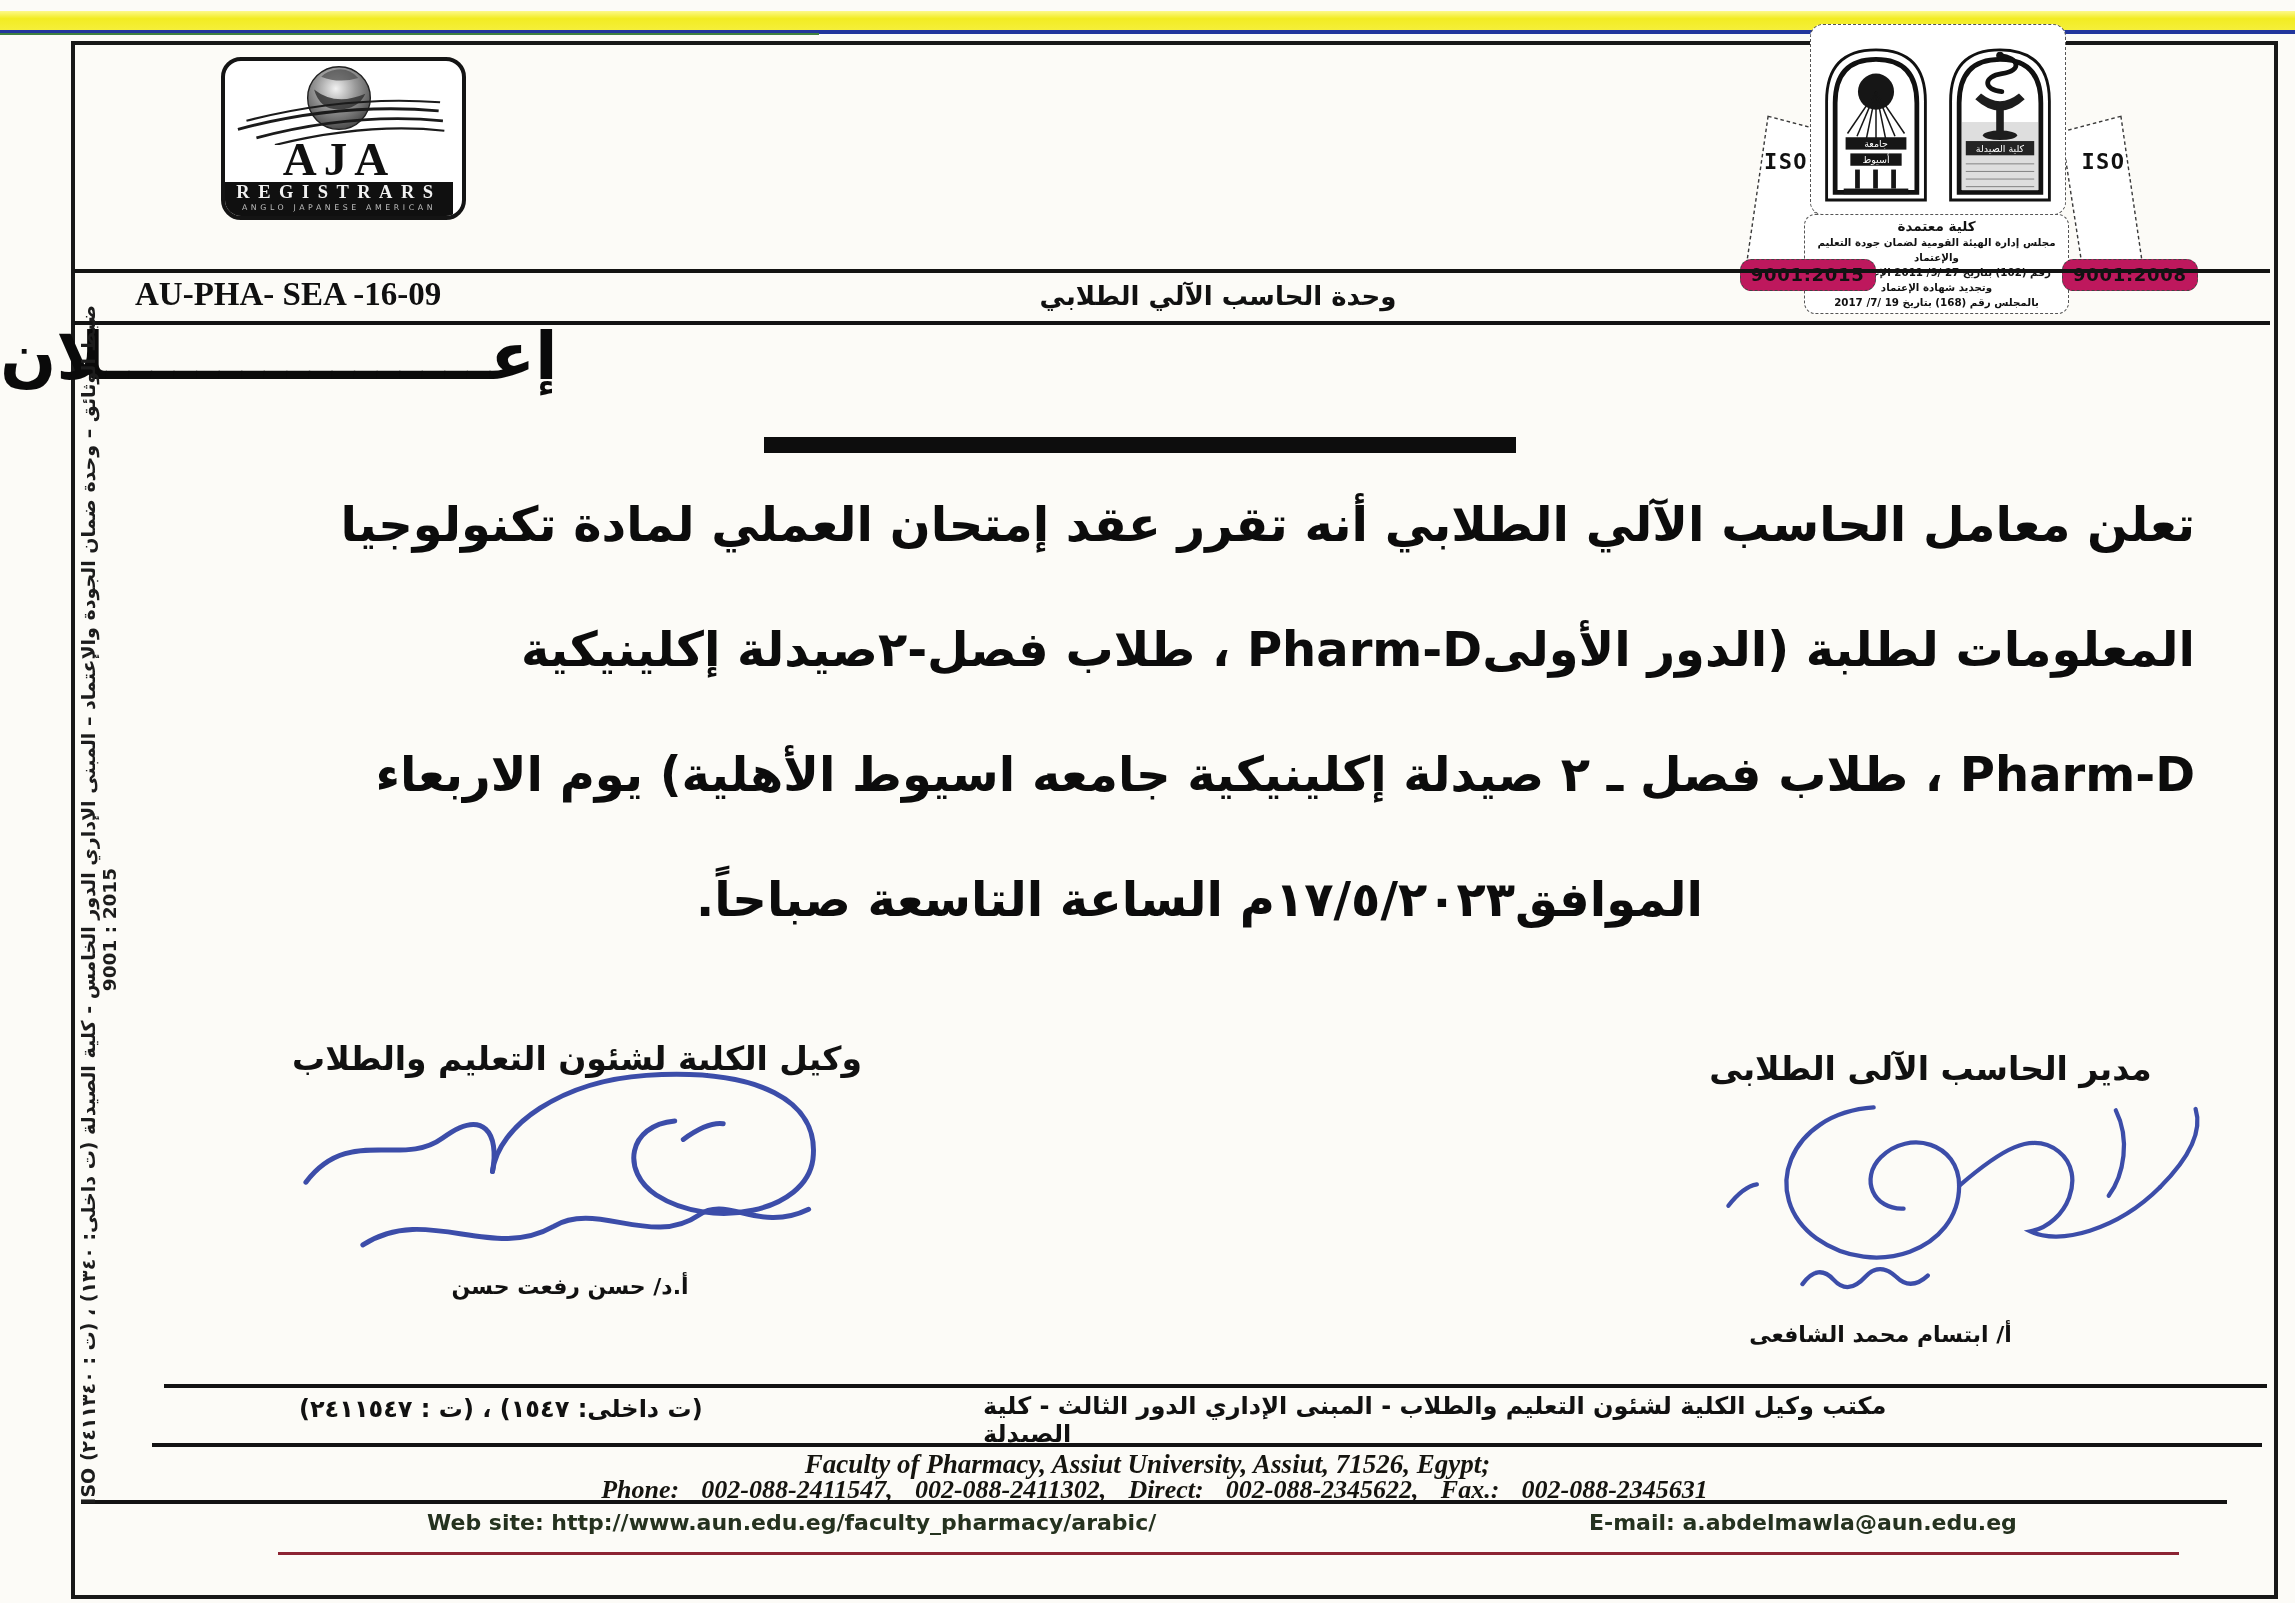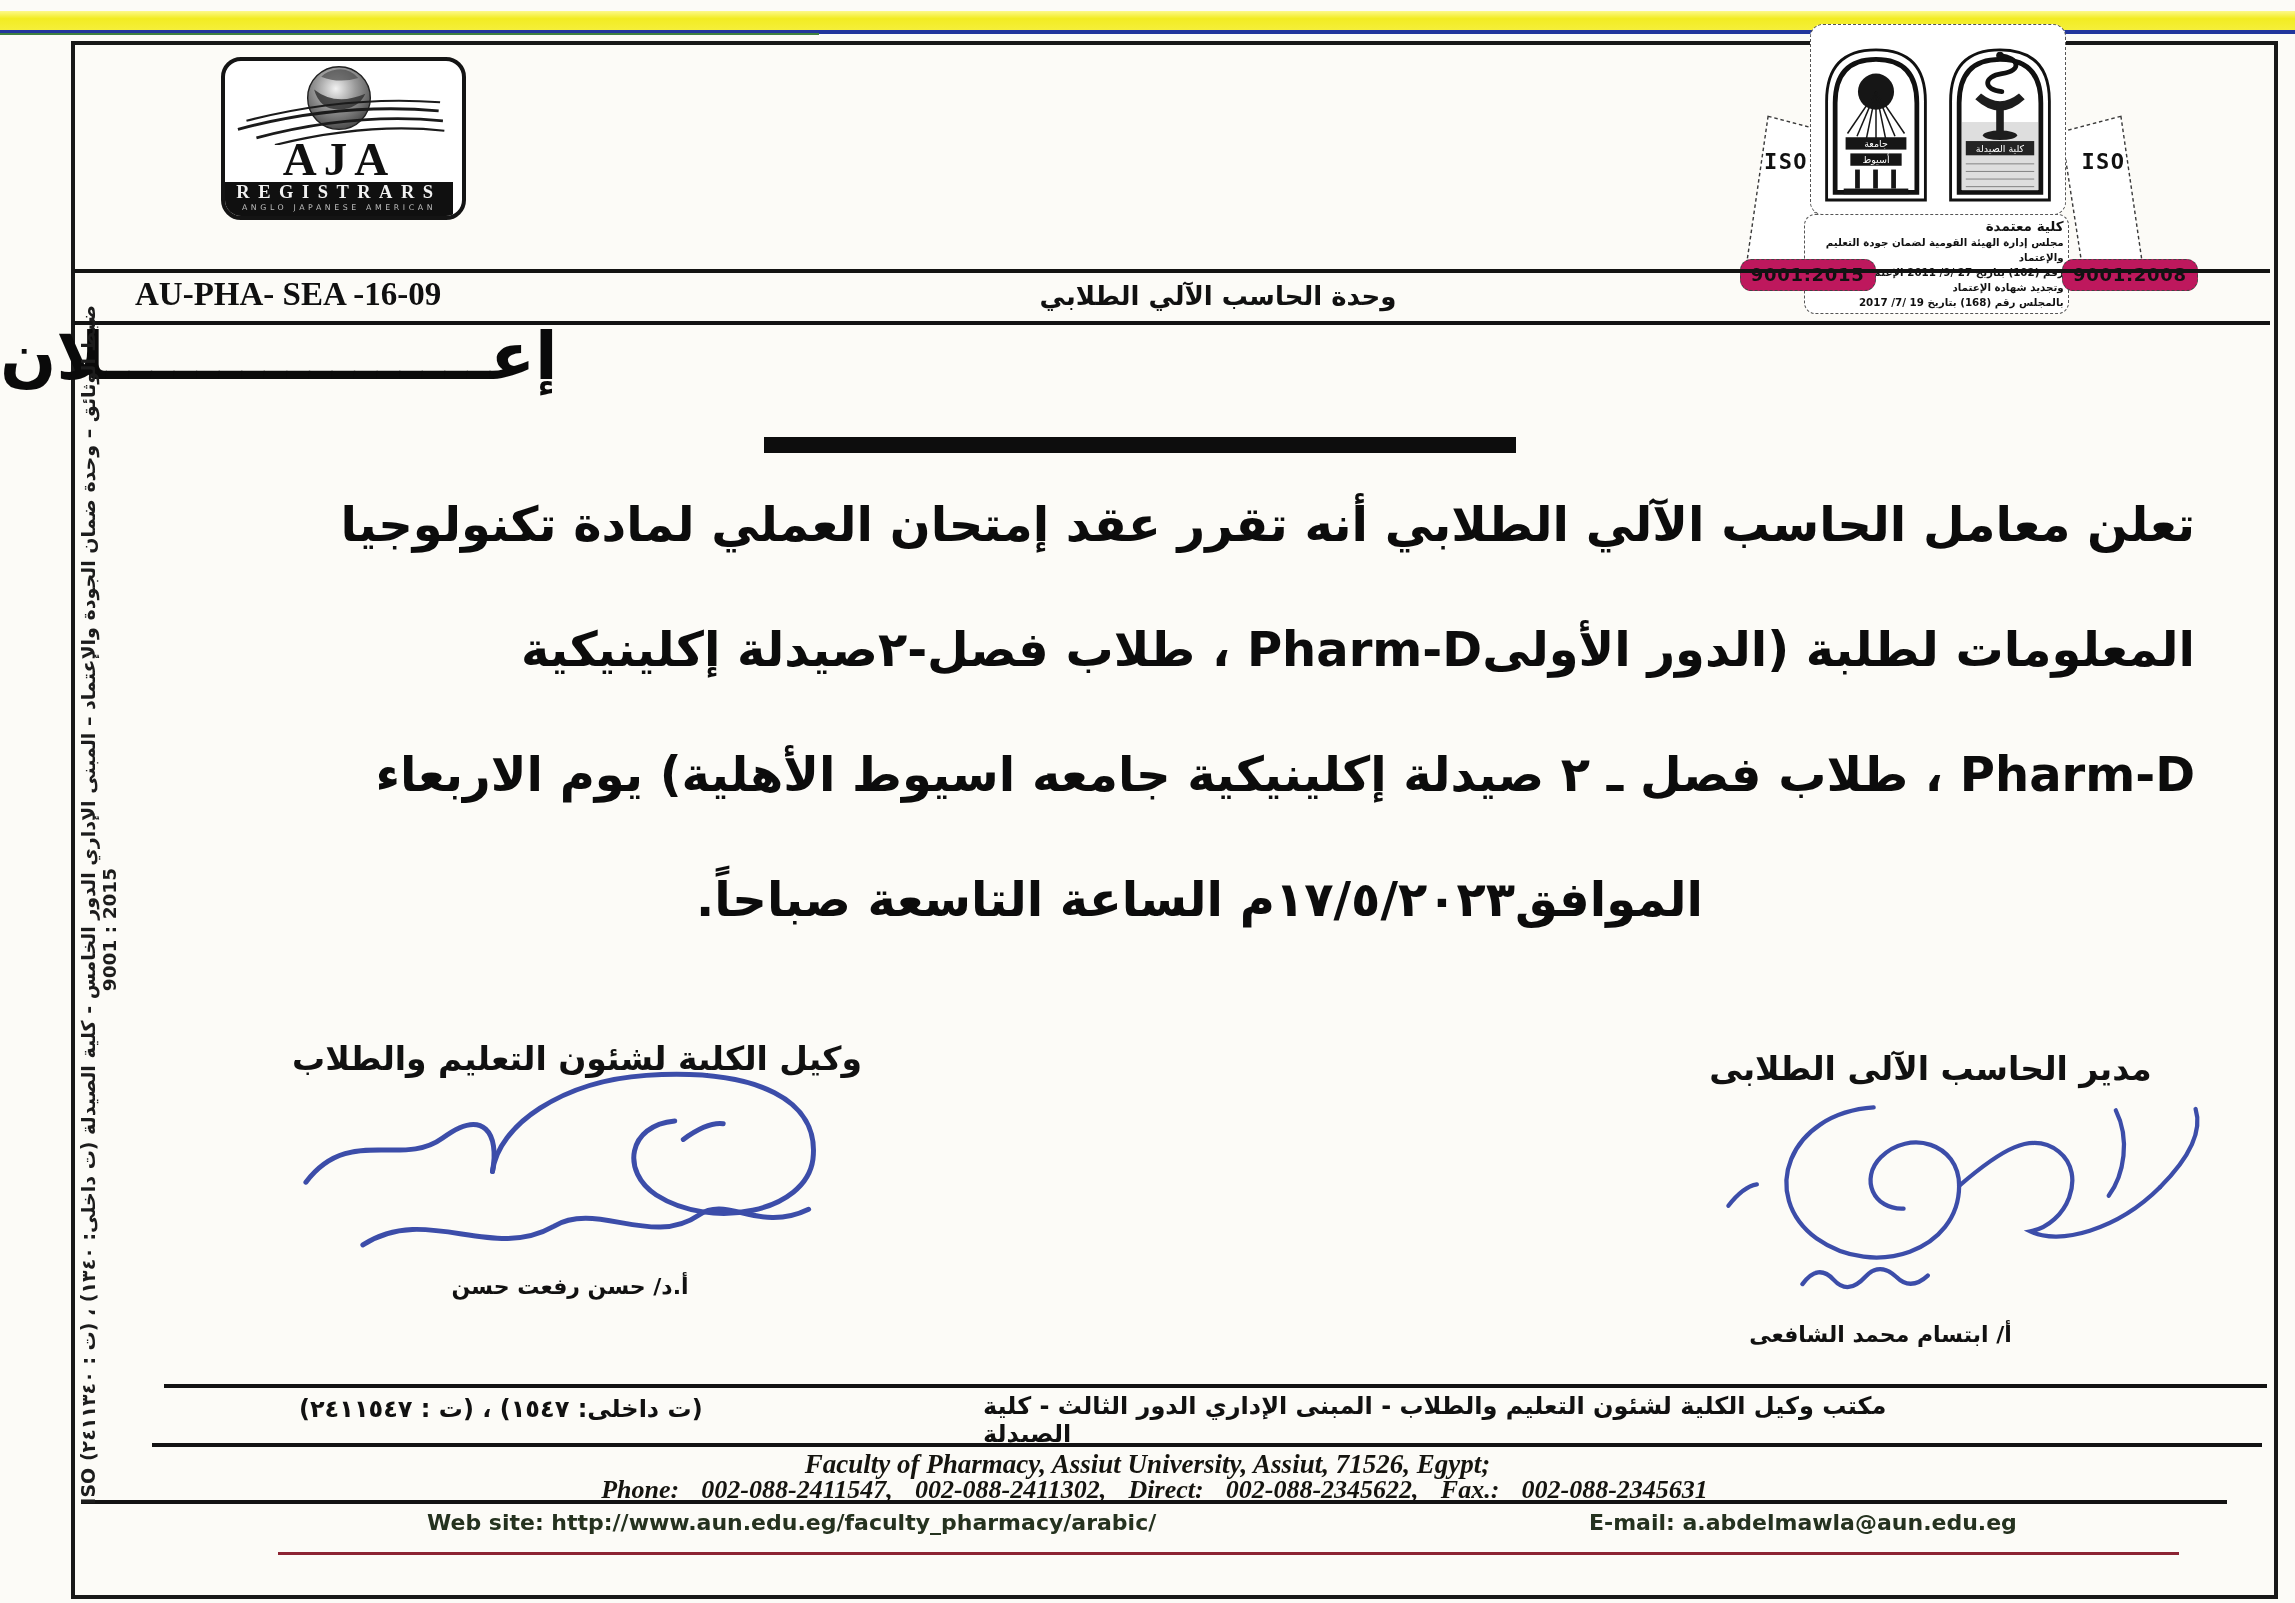--- a/index.html
+++ b/index.html
@@ -25,21 +25,21 @@
   .aja-name{font-family:"Liberation Serif",serif;color:#f2f2f2;font-weight:bold;font-size:18.5px;letter-spacing:8.5px;line-height:21.4px;}
   .aja-sub{color:#bdbdbd;font-size:7.8px;letter-spacing:3.6px;line-height:9.3px;}
 
   
   .emblems{left:1754px;top:20px;width:456px;height:285px;}
   .arches{position:absolute;left:56px;top:4.3px;width:256px;height:191px;border:1.4px dashed #555;border-radius:13px;background:#fff;display:flex;justify-content:space-around;align-items:flex-end;padding:4.3px 2.8px 5.7px 2.8px;box-sizing:border-box;}
   .iso-flag{position:absolute;top:93px;width:85px;height:178px;}
   .iso-flag.leftf{left:-10px;}
   .iso-flag.rightf{left:306px;}
   .accr-box{position:absolute;left:50px;top:194px;width:265px;border:1.4px dashed #555;border-radius:11.4px;background:#fff;
-      text-align:right;font-weight:bold;padding:2.8px 4.3px;box-sizing:border-box;}
+      text-align:center;font-weight:bold;padding:2.8px 4.3px;box-sizing:border-box;}
   .accr-l1{font-size:13.5px;line-height:17px;}
   .accr-s{font-size:10.3px;line-height:15px;}
   .iso-pill{position:absolute;top:239px;border:1.4px dashed #444;border-radius:11.4px;background:#be185d;
       font-weight:bold;font-size:18px;padding:4.3px 10px;letter-spacing:0.7px;}
   .iso-pill.leftp{left:-14.2px;}
   .iso-pill.rightp{left:308px;}
   .iso-word{font-weight:bold;font-size:22px;letter-spacing:1.4px;font-family:"DejaVu Sans Mono",monospace;}
 
   
   .rule{background:#131313;}

